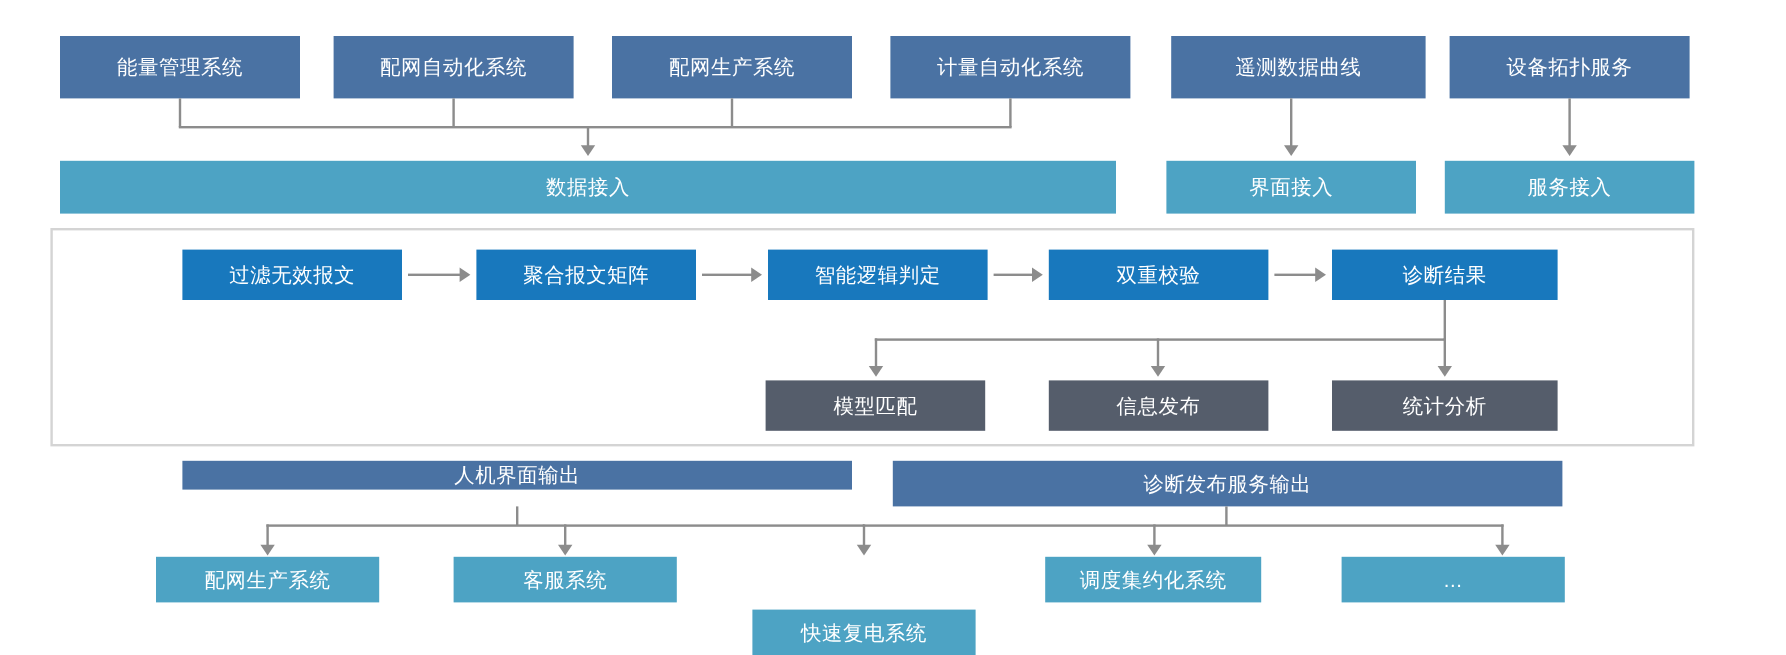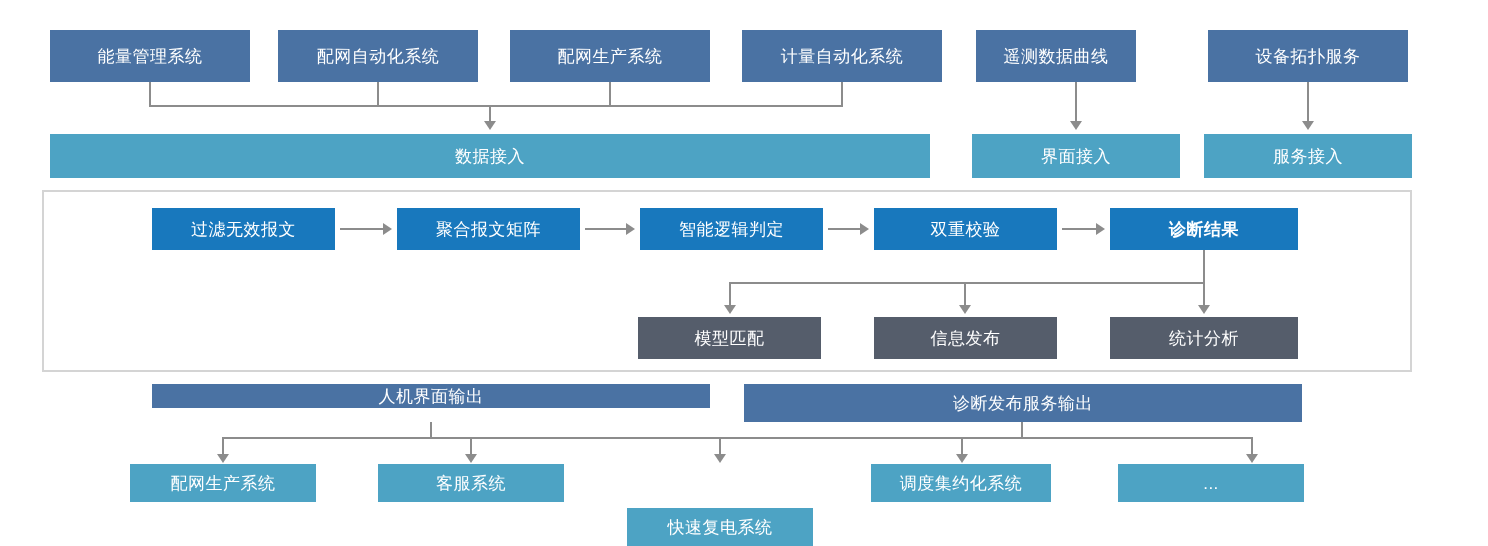--- a/index.html
+++ b/index.html
@@ -70,21 +70,21 @@
   </div>
   <div class="box box-src" style="left:278px; top:30px;  width:200px; height:52px;">
     <span>配网自动化系统</span>
   </div>
   <div class="box box-src" style="left:510px; top:30px;  width:200px; height:52px;">
     <span>配网生产系统</span>
   </div>
   <div class="box box-src" style="left:742px; top:30px;  width:200px; height:52px;">
     <span>计量自动化系统</span>
   </div>
-  <div class="box box-src" style="left:976px; top:30px;  width:160px; height:52px;">
+  <div class="box box-src" style="left:976px; top:30px;  width:212px; height:52px;">
     <span>遥测数据曲线</span>
   </div>
   <div class="box box-src" style="left:1208px; top:30px; width:200px; height:52px;">
     <span>设备拓扑服务</span>
   </div>
 
   <div class="vline" style="left:149px; top:82px;  height:24px;"></div>
   <div class="vline" style="left:377px; top:82px;  height:24px;"></div>
   <div class="vline" style="left:609px; top:82px;  height:24px;"></div>
   <div class="vline" style="left:841px; top:82px;  height:24px;"></div>
@@ -114,21 +114,21 @@
   </div>
   <div class="box box-proc" style="left:397px;  top:208px; width:183px; height:42px;">
     <span>聚合报文矩阵</span>
   </div>
   <div class="box box-proc" style="left:640px;  top:208px; width:183px; height:42px;align-items:center;">
     <span>智能逻辑判定</span>
   </div>
   <div class="box box-proc" style="left:874px;  top:208px; width:183px; height:42px;">
     <span>双重校验</span>
   </div>
-  <div class="box box-proc" style="left:1110px; top:208px; width:188px; height:42px;font-weight:bold;">
+  <div class="box box-proc" style="left:1110px; top:208px; width:188px; height:42px;">
     <span>诊断结果</span>
   </div>
 
   <div class="hline" style="left:340px; top:228px; width:44px;"></div>
   <div class="arrowright" style="left:383px; top:223px;"></div>
 
   <div class="hline" style="left:585px; top:228px; width:42px;"></div>
   <div class="arrowright" style="left:626px; top:223px;"></div>
 
   <div class="hline" style="left:828px; top:228px; width:33px;"></div>

